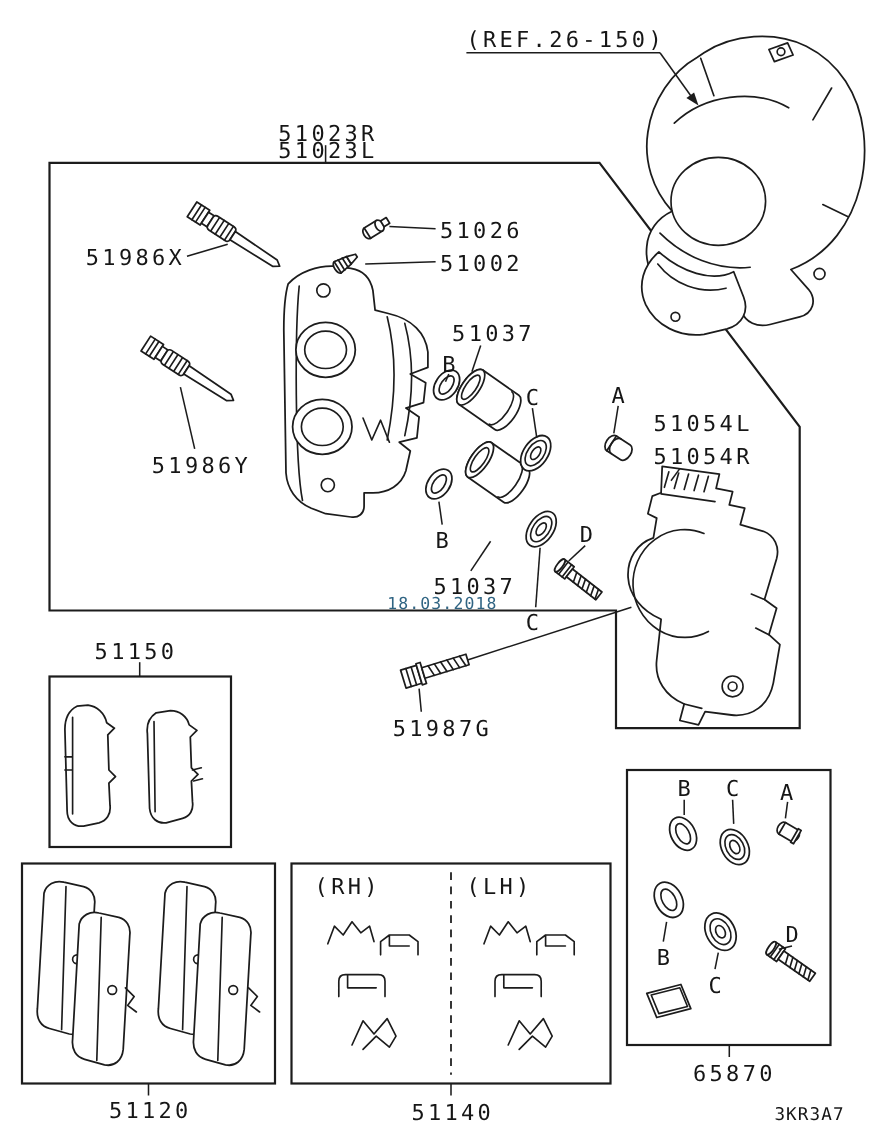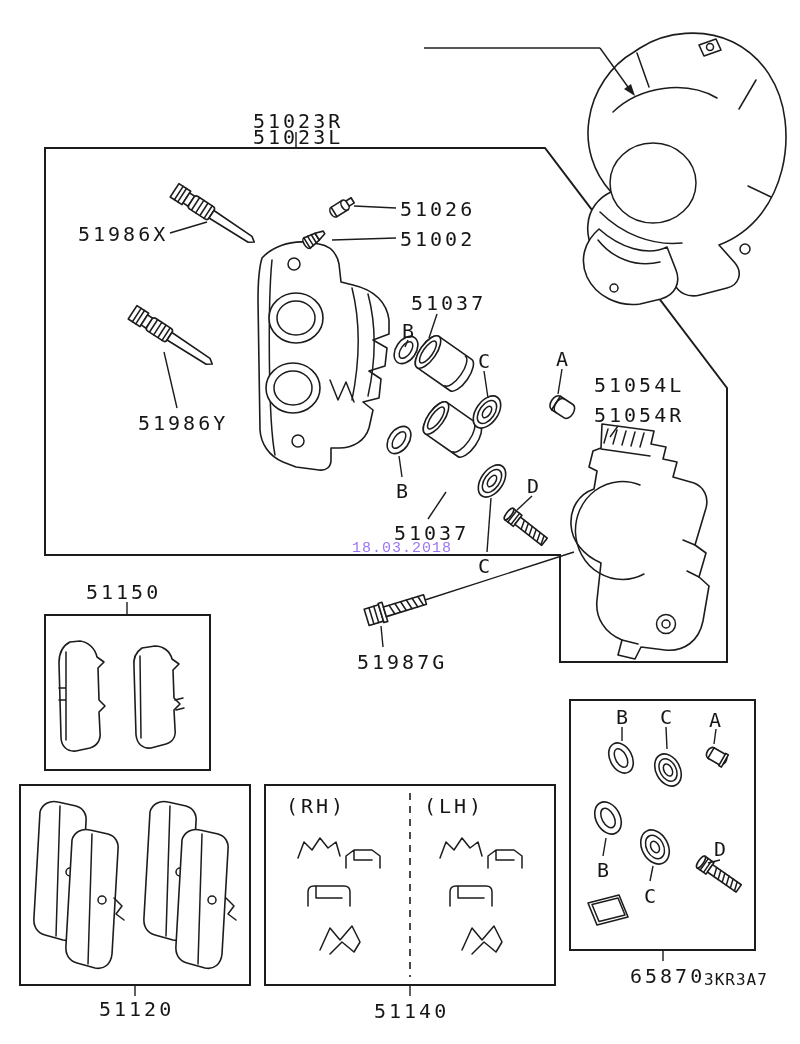--- a/index.html
+++ b/index.html
@@ -3,22 +3,22 @@
 <meta charset="utf-8">
 <style>
   html,body{margin:0;padding:0;background:#ffffff;}
   .stage{position:relative;width:800px;height:1044px;background:#fff;overflow:hidden;
          font-family:"DejaVu Sans Mono","Liberation Mono",monospace;}
   .stage svg{position:absolute;left:0;top:0;}
   .lbl{position:absolute;font-size:20px;letter-spacing:3px;color:#161616;white-space:nowrap;z-index:4;}
   .lbl.small{font-size:16px;letter-spacing:1px;}
   .watermark{position:absolute;left:106px;top:446px;font-family:"DejaVu Sans","Liberation Sans",sans-serif;
              font-size:49px;letter-spacing:5px;color:#8f8f8f;opacity:.6;z-index:5;pointer-events:none;}
-  .wmdate{position:absolute;left:352px;top:540px;font-size:15px;letter-spacing:1px;color:#8b5cf6;
-          opacity:.85;z-index:5;pointer-events:none;font-family:Liberation Mono, monospace;}
+  .wmdate{position:absolute;left:352px;top:540px;font-size:15px;letter-spacing:1px;color:#0c4a6e;
+          opacity:.85;z-index:5;pointer-events:none;}
   .ln{stroke:#1c1c1c;fill:none;stroke-width:1.5;stroke-linecap:round;stroke-linejoin:round;}
   .box{stroke:#1c1c1c;fill:none;stroke-width:2;stroke-linejoin:miter;}
   .part{stroke:#1c1c1c;fill:#ffffff;stroke-width:1.6;stroke-linejoin:round;}
   .leader{stroke:#1c1c1c;fill:none;stroke-width:1.4;}
   .fillk{fill:#1c1c1c;stroke:none;}
   .dash{stroke:#1c1c1c;fill:none;stroke-width:1.6;stroke-dasharray:7 6;}
 </style>
 </head>
 <body>
 
@@ -257,20 +257,21 @@
     <line class="leader" x1="663" y1="950" x2="663" y2="961"></line>
     <line class="leader" x1="622" y1="727" x2="622" y2="741"></line>
     <line class="leader" x1="666" y1="727" x2="667" y2="749"></line>
     <line class="leader" x1="716" y1="729" x2="714" y2="744"></line>
     <line class="leader" x1="606" y1="838" x2="603" y2="856"></line>
     <line class="leader" x1="653" y1="866" x2="650" y2="881"></line>
     <line class="leader" x1="720" y1="860" x2="708" y2="863"></line>
   </g>
 </svg>
 
+<div class="lbl" style="left:424px;top:24px;">(REF.26-150)</div>
 <div class="lbl" style="left:253px;top:79px;margin-top:46px;">51023L</div>
 <div class="lbl" style="left:253px;top:109px;">51023R</div>
 <div class="lbl" style="left:78px;top:222px;">51986X</div>
 <div class="lbl" style="left:400px;top:197px;">51026</div>
 <div class="lbl" style="left:400px;top:227px;">51002</div>
 <div class="lbl" style="left:411px;top:291px;">51037</div>
 <div class="lbl" style="left:402px;top:319px;">B</div>
 <div class="lbl" style="left:478px;top:349px;">C</div>
 <div class="lbl" style="left:556px;top:347px;">A</div>
 <div class="lbl" style="left:594px;top:373px;">51054L</div>
@@ -286,17 +287,17 @@
 <div class="lbl" style="left:660px;top:705px;">C</div>
 <div class="lbl" style="left:709px;top:708px;">A</div>
 <div class="lbl" style="left:286px;top:794px;">(RH)</div>
 <div class="lbl" style="left:424px;top:794px;">(LH)</div>
 <div class="lbl" style="left:714px;top:837px;">D</div>
 <div class="lbl" style="left:597px;top:858px;">B</div>
 <div class="lbl" style="left:644px;top:884px;">C</div>
 <div class="lbl" style="left:630px;top:964px;">65870</div>
 <div class="lbl" style="left:99px;top:965px;margin-top:32px;">51120</div>
 <div class="lbl" style="left:374px;top:999px;">51140</div>
-<div class="lbl small" style="left:704px;top:970px;">3KR3A7</div>
+<div class="lbl small" style="left:704px;top:1003px;">3KR3A7</div>
 
 <div class="wmdate">18.03.2018</div>
 
 </div>
 
 </body></html>

